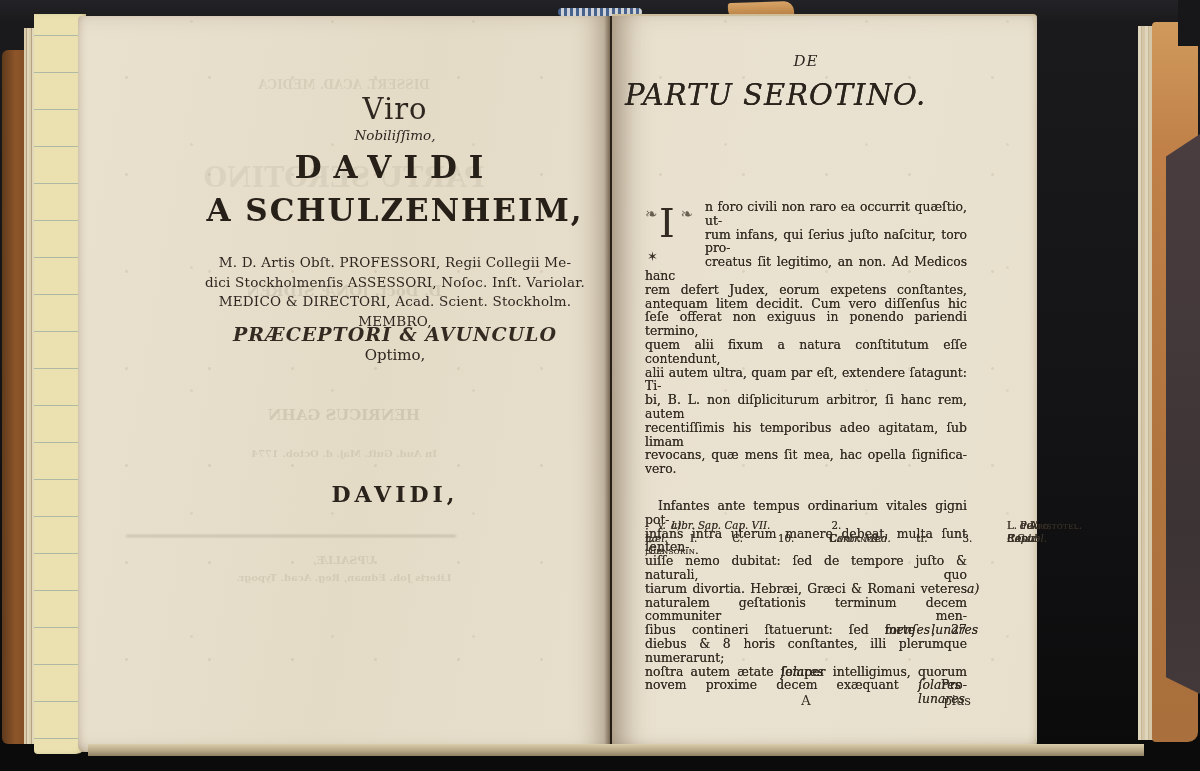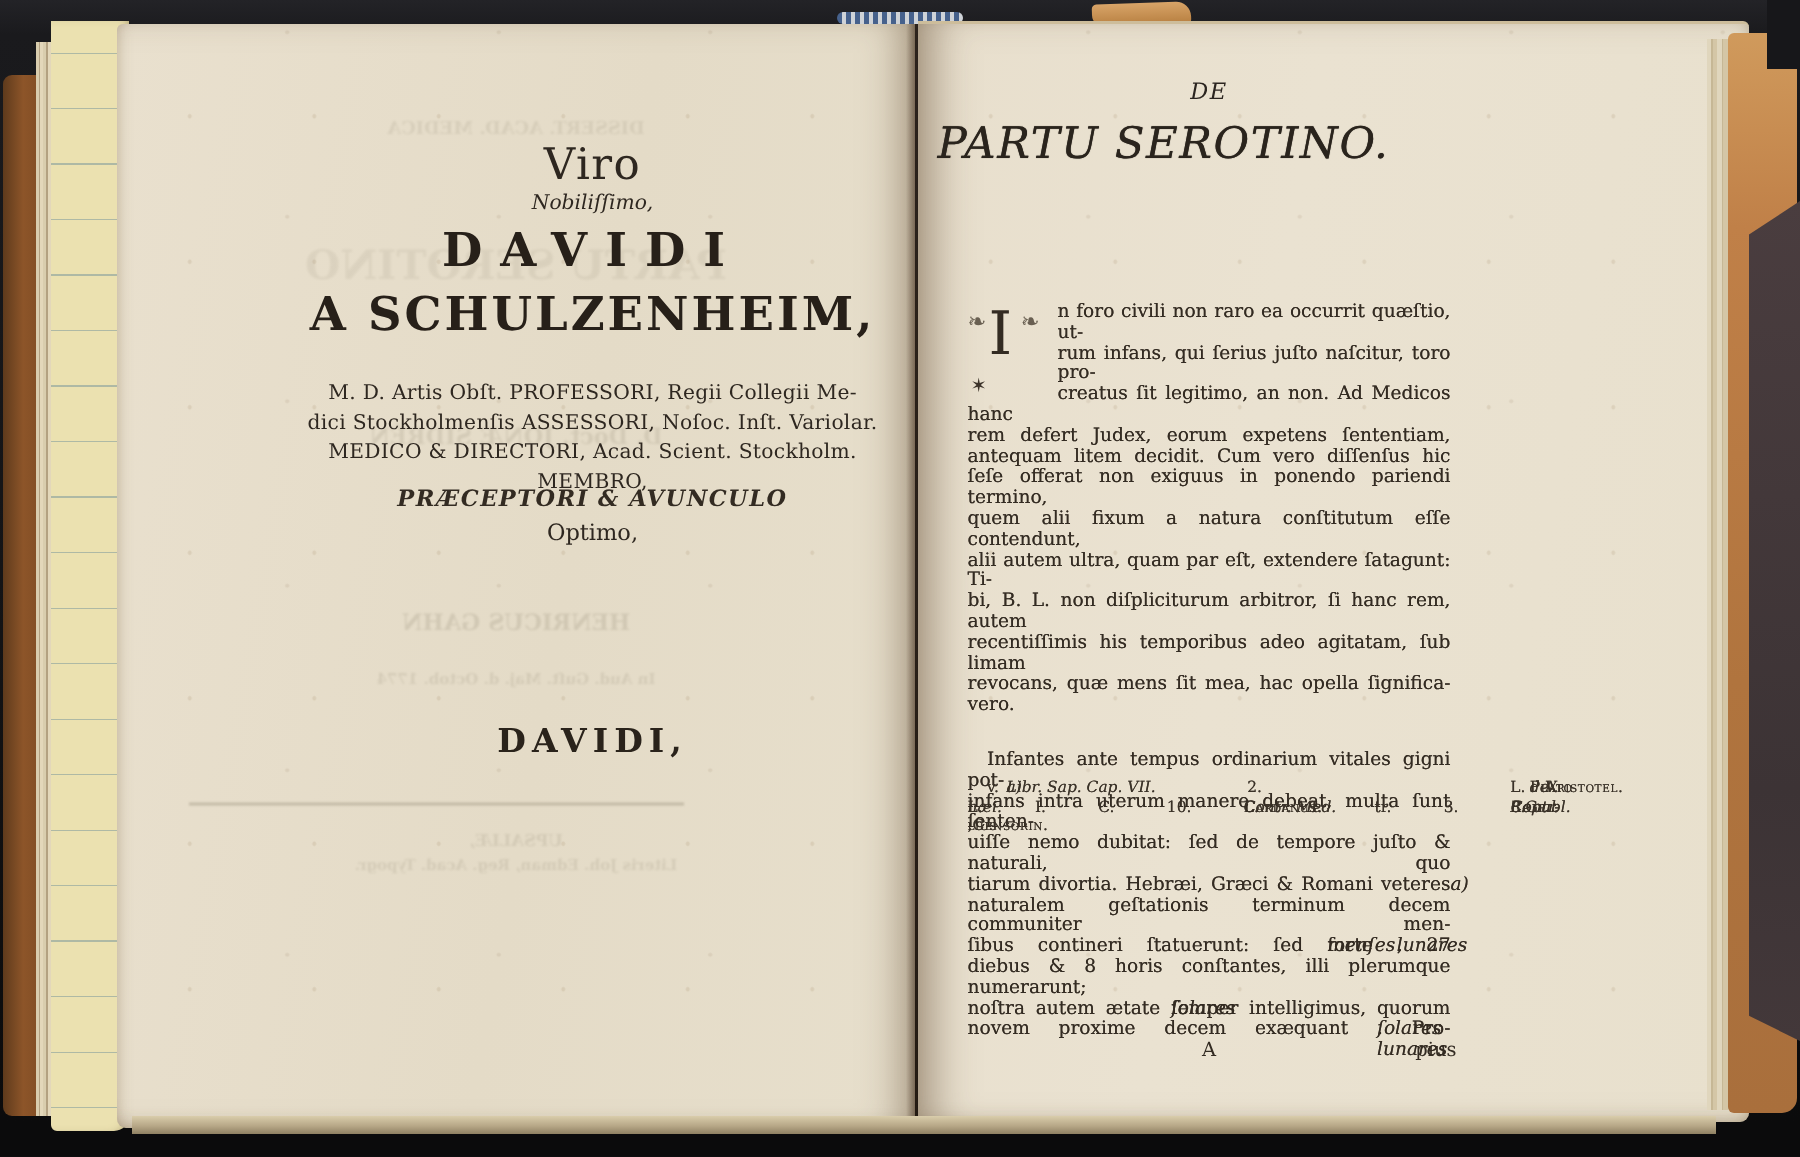--- a/index.html
+++ b/index.html
@@ -18,21 +18,21 @@
     background-image:repeating-linear-gradient(180deg,transparent 0 36px,rgba(100,135,150,.45) 36px 37px);
     background-position:0 22px;box-shadow:inset -4px 0 6px -3px rgba(120,100,60,.5);}
   .page{background:linear-gradient(100deg,#e9e0ce,#e4dbc7 55%,#e7dfcc);}
   .page::before{content:"";position:absolute;inset:0;pointer-events:none;
     background-image:radial-gradient(rgba(140,110,70,.14) 1px,transparent 1.6px),
                      radial-gradient(rgba(120,90,60,.10) 1px,transparent 1.9px);
     background-size:83px 97px,141px 123px;background-position:7px 13px,43px 67px;}
   .page-left{left:78px;top:16px;width:532px;height:736px;border-radius:4px 0 0 6px;
     box-shadow:inset -22px 0 28px -14px rgba(90,65,40,.5),inset 6px 0 10px -6px rgba(120,95,60,.35),
                inset 0 -8px 12px -8px rgba(120,95,60,.35);}
-  .page-right{left:612px;top:14px;width:554px;height:734px;border-radius:0 4px 6px 0;
+  .page-right{left:612px;top:14px;width:425px;height:734px;border-radius:0 4px 6px 0;
     background:linear-gradient(100deg,#e8dfcd,#eae2d1 40%,#e8e0cd);border-top:2px solid #cdbd9b;
     box-shadow:inset 24px 0 30px -16px rgba(90,65,40,.55),inset -6px 0 10px -6px rgba(120,95,60,.3),
                inset 0 -8px 12px -8px rgba(120,95,60,.35);}
   .gutter{left:604px;top:14px;width:14px;height:738px;
     background:linear-gradient(90deg,rgba(70,50,30,0),rgba(60,42,26,.55) 50%,rgba(70,50,30,0));}
   .stack-right{left:1138px;top:26px;width:22px;height:714px;
     background:repeating-linear-gradient(90deg,#e0d6bd 0 3px,#c6b795 3px 4px,#d4c6a6 4px 7px);}
   .cover-right{left:1152px;top:22px;width:46px;height:720px;border-radius:4px 10px 10px 4px;
     background:linear-gradient(180deg,#d09a5c,#c08048 18%,#b0743e 60%,#a96f3c);}
   .cover-dark{left:1166px;top:134px;width:34px;height:560px;
@@ -47,21 +47,21 @@
     background:linear-gradient(180deg,#d8a468,#b67e3f);transform:rotate(-2deg);}
 
   
   .lp{left:107px;top:16px;width:420px;height:736px;text-align:center;color:#2e2720;}
   .lp>div{left:0;width:100%;}
   .viro{top:60px;font-size:29px;letter-spacing:1px;}
   .nobil{top:95px;font-size:13.5px;font-style:italic;}
   .name1{top:117px;font-size:31px;font-weight:700;letter-spacing:12px;color:#272019;}
   .name2{top:160px;font-size:31px;font-weight:700;letter-spacing:2px;color:#272019;}
   .addr{top:221px;font-size:13.5px;line-height:19.5px;letter-spacing:.2px;}
-  .praec{top:291px;font-size:15px;font-style:italic;letter-spacing:1px;font-weight:700;color:#332b22;}
+  .praec{top:291px;font-size:19px;font-style:italic;letter-spacing:1px;font-weight:700;color:#332b22;}
   .optimo{top:314px;font-size:15px;}
   .sacrum{top:449px;font-size:22px;font-weight:700;letter-spacing:4px;color:#2a231b;}
 
   
   .ghost{left:0;width:100%;text-align:center;transform:scaleX(-1);
     color:#6f6650;filter:blur(.7px);pointer-events:none;font-weight:700;}
   .ghost-rule{left:48px;top:519px;width:330px;height:2px;background:#6f6650;opacity:.28;filter:blur(.8px);}
 
   
   .rp-head{left:33px;top:36px;width:322px;text-align:center;font-size:15px;font-style:italic;letter-spacing:1px;}
@@ -138,21 +138,21 @@
       <div class="dropbox">
         <span class="orn orn-l">❧</span>
         <span class="cap">I</span>
         <span class="orn orn-r">❧</span>
         <span class="dropstar">✶</span>
       </div>
       <div class="para1">
           <div class="bl">n foro civili non raro ea occurrit quæſtio, ut-</div>
           <div class="bl">rum infans, qui ſerius juſto naſcitur, toro pro-</div>
           <div class="bl">creatus ſit legitimo, an non.  Ad Medicos hanc</div>
-          <div class="bl">rem defert Judex, eorum expetens ſententiam,</div>
+          <div class="bl">rem defert Judex, eorum expetens conſtantes,</div>
           <div class="bl">antequam litem decidit.  Cum vero diſſenſus hic</div>
           <div class="bl">ſeſe offerat non exiguus in ponendo pariendi termino,</div>
           <div class="bl">quem alii fixum a natura conſtitutum eſſe contendunt,</div>
           <div class="bl">alii autem ultra, quam par eſt, extendere ſatagunt: Ti-</div>
           <div class="bl">bi, B. L. non diſpliciturum arbitror, ſi hanc rem, autem</div>
           <div class="bl">recentiſſimis his temporibus adeo agitatam, ſub limam</div>
           <div class="bl">revocans, quæ mens ſit mea, hac opella ſignifica-</div>
           <div class="bl nj">vero.</div>
         </div>
       <div class="para2">

